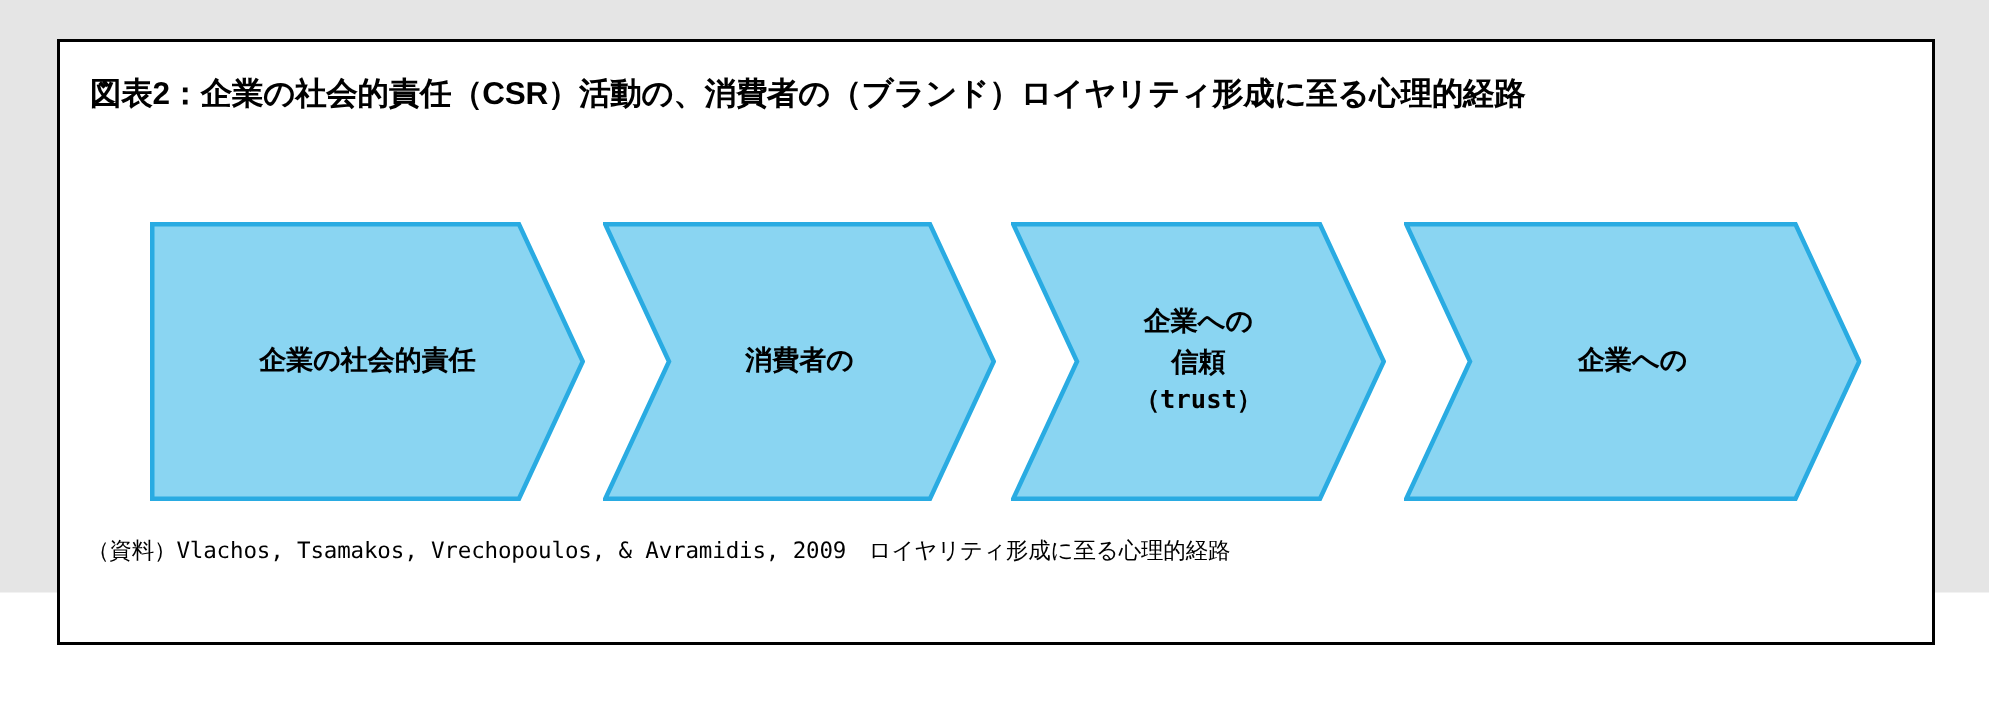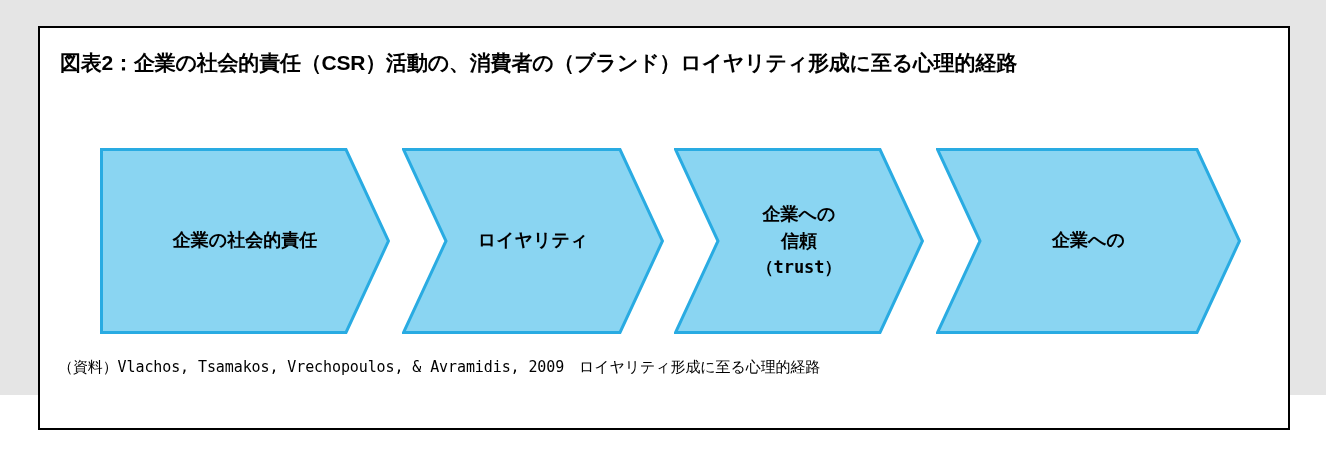--- a/index.html
+++ b/index.html
@@ -132,21 +132,21 @@
         <div class="chev-label">
           <div>企業の社会的責任</div>
         </div>
       </div>
 
       <div class="chev" id="chev-2">
         <svg class="chev-svg" viewBox="0 0 262 186" preserveAspectRatio="none">
           <polygon points="1.5,1.5 218,1.5 260.5,93 218,184.5 1.5,184.5 44,93" fill="#8ad5f2" stroke="#29abe2" stroke-width="3" vector-effect="non-scaling-stroke"></polygon>
         </svg>
         <div class="chev-label">
-          <div>ロイヤリティ</div>
+          <div>消費者の</div>
         </div>
       </div>
 
       <div class="chev" id="chev-3">
         <svg class="chev-svg" viewBox="0 0 250 186" preserveAspectRatio="none">
           <polygon points="1.5,1.5 206,1.5 248.5,93 206,184.5 1.5,184.5 44,93" fill="#8ad5f2" stroke="#29abe2" stroke-width="3" vector-effect="non-scaling-stroke"></polygon>
         </svg>
         <div class="chev-label">
           <div>企業への</div>
           <div>信頼</div>

